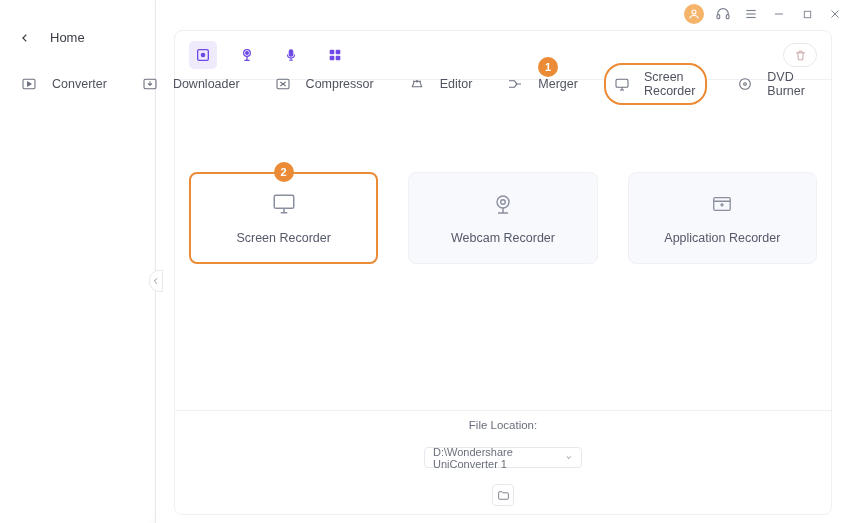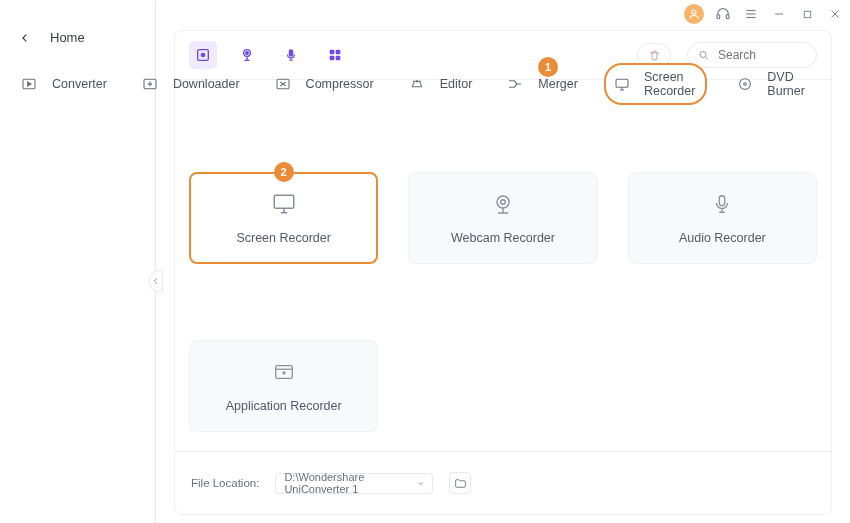--- a/index.html
+++ b/index.html
@@ -30,21 +30,21 @@
   .tb-spacer{flex:1;}
   .tb-btn{width:34px;height:24px;border:1px solid #e6e8ee;border-radius:12px;display:flex;align-items:center;justify-content:center;color:#c7a2a2;}
   .search{display:flex;align-items:center;gap:8px;border:1px solid #e6e8ee;border-radius:14px;height:26px;padding:0 10px;width:130px;}
   .search input{border:none;outline:none;font-size:12px;color:#7d828f;width:88px;background:transparent;}
   .grid-wrap{flex:1;position:relative;padding:92px 14px 14px 14px;}
   .grid{display:grid;grid-template-columns:repeat(3,1fr);gap:28px 30px;}
   .card{height:92px;background:#f8f9fc;border:1px solid #f0f1f6;border-radius:8px;display:flex;flex-direction:column;align-items:center;justify-content:center;gap:14px;color:#55596a;font-size:12.5px;cursor:pointer;}
   .card.sel{border:2px solid #eb8b36;background:#fff;}
   .card .big-ic{width:26px;height:26px;color:#8a8f9e;display:flex;align-items:center;justify-content:center;}
   .grid .card:nth-child(4){grid-column:1;margin-top:48px;}
-  .footer{display:flex;align-items:center;gap:16px;padding:20px 16px;border-top:1px solid #eef0f4;font-size:11.5px;color:#6b6f7c;}
+  .footer{display:flex;align-items:center;gap:16px;padding:8px 16px;border-top:1px solid #eef0f4;font-size:11.5px;color:#6b6f7c;flex-direction:column;}
   .select{display:flex;align-items:center;justify-content:space-between;border:1px solid #e6e8ee;border-radius:4px;height:21px;padding:0 8px;width:158px;font-size:11px;color:#6b6f7c;cursor:pointer;}
   .folder-btn{width:22px;height:22px;display:flex;align-items:center;justify-content:center;color:#6b6f7c;border:1px solid #e6e8ee;border-radius:4px;cursor:pointer;}
   svg{display:block;}
 </style>
 </head>
 <body>
 
 <div class="win-ctrls">
   <span class="avatar">
     <svg width="12" height="12" viewBox="0 0 24 24" fill="none" stroke="#fff" stroke-width="2.2">
@@ -196,27 +196,20 @@
               <rect x="4" y="13" width="7" height="7" rx="1.5"></rect>
               <rect x="13" y="13" width="7" height="7" rx="1.5"></rect>
             </svg>
         </span>
         <div class="tb-spacer"></div>
         <span class="tb-btn">
           <svg width="13" height="13" viewBox="0 0 24 24" fill="none" stroke="currentColor" stroke-width="1.8">
               <path d="M4 7h16M9 7V5a1 1 0 0 1 1-1h4a1 1 0 0 1 1 1v2M7 7l1 13h8l1-13"></path>
             </svg>
         </span>
-        <div class="search">
-          <svg width="13" height="13" viewBox="0 0 24 24" fill="none" stroke="#9a9ea9" stroke-width="2">
-              <circle cx="10" cy="10" r="6"></circle>
-              <line x1="15" y1="15" x2="20" y2="20"></line>
-            </svg>
-          <input type="text" placeholder="Search" style="">
-        </div>
       </div>
 
       <div class="grid-wrap">
         <div class="grid">
           <div class="card sel" style="position:relative;">
             <span class="badge" style="top:-12px;left:50%;transform:translateX(-50%);">2</span>
             <span class="big-ic">
               <svg width="26" height="26" viewBox="0 0 24 24" fill="none" stroke="currentColor" stroke-width="1.4">
                   <rect x="3" y="4" width="18" height="12" rx="1.5"></rect>
                   <path d="M7 7h.01M17 7h.01M7 13h.01M17 13h.01"></path>
@@ -230,29 +223,20 @@
               <svg width="24" height="24" viewBox="0 0 24 24" fill="none" stroke="currentColor" stroke-width="1.4">
                   <circle cx="12" cy="10" r="6"></circle>
                   <circle cx="12" cy="10" r="2.3"></circle>
                   <path d="M7 21h10M12 16v5"></path>
                 </svg>
             </span>
             <span>Webcam Recorder</span>
           </div>
           <div class="card">
             <span class="big-ic">
-              <svg width="22" height="24" viewBox="0 0 24 24" fill="none" stroke="currentColor" stroke-width="1.4">
-                  <rect x="9" y="3" width="6" height="11" rx="3"></rect>
-                  <path d="M6 11a6 6 0 0 0 12 0M12 17v4M9 21h6"></path>
-                </svg>
-            </span>
-            <span>Audio Recorder</span>
-          </div>
-          <div class="card">
-            <span class="big-ic">
               <svg width="24" height="22" viewBox="0 0 24 24" fill="none" stroke="currentColor" stroke-width="1.4">
                   <rect x="3" y="5" width="18" height="14" rx="1.5"></rect>
                   <line x1="3" y1="9" x2="21" y2="9"></line>
                   <line x1="10" y1="13" x2="14" y2="13"></line>
                   <line x1="12" y1="11" x2="12" y2="15"></line>
                 </svg>
             </span>
             <span>Application Recorder</span>
           </div>
         </div>

